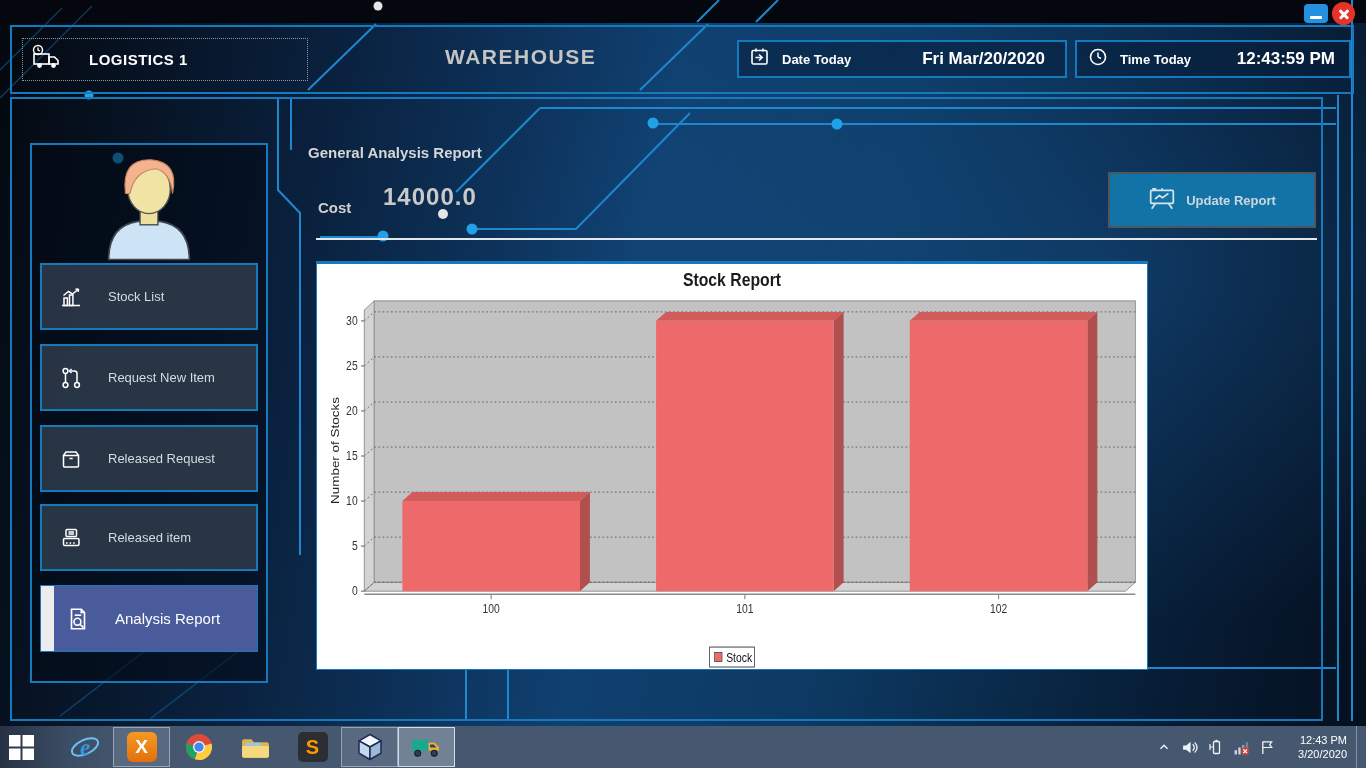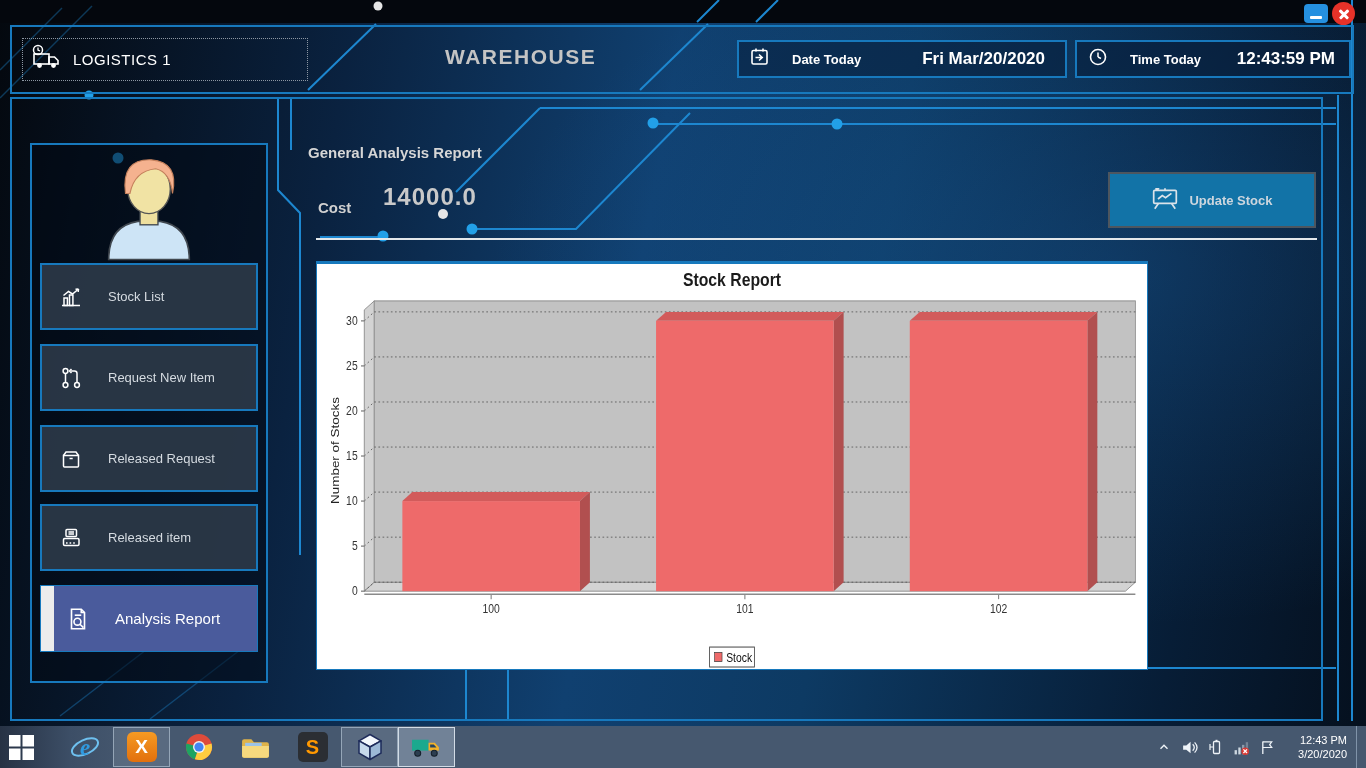--- a/index.html
+++ b/index.html
@@ -21,27 +21,27 @@
   .win-btn{position:absolute;z-index:4;cursor:pointer;}
   .win-min{left:1304px;top:4px;width:24px;height:19px;border-radius:4px;background:var(--minblue);}
   .win-min::after{content:"";position:absolute;left:6px;top:12px;width:12px;height:3px;background:#fff;border-radius:1px;}
   .win-close{left:1332px;top:2px;width:23px;height:23px;border-radius:50%;background:var(--close);}
   .win-close::before,.win-close::after{content:"";position:absolute;left:5.5px;top:10.5px;width:12px;height:2.6px;background:#fff;border-radius:1px;}
   .win-close::before{transform:rotate(45deg);} .win-close::after{transform:rotate(-45deg);}
 
   
   .header{left:10px;top:25px;width:1340px;height:65px;border:2px solid var(--pb);}
   .logo-box{position:absolute;left:10px;top:11px;width:276px;height:41px;border:1px dotted #8d97a3;
-    display:flex;align-items:center;padding-left:8px;gap:4px;color:#fff;font-weight:normal;font-size:15px;letter-spacing:.5px;}
+    display:flex;align-items:center;padding-left:8px;gap:20px;color:#fff;font-weight:bold;font-size:15px;letter-spacing:.5px;}
   .app-title{position:absolute;left:433px;top:18px;color:#c4c4c4;font-weight:bold;font-size:21px;letter-spacing:1.5px;}
   .info-box{position:absolute;top:13px;height:38px;border:2px solid var(--pb);background:rgba(8,30,58,.55);
     display:flex;align-items:center;box-sizing:border-box;color:#fff;}
   .date-box{left:725px;width:330px;padding:0 20px 0 10px;}
   .time-box{left:1063px;width:276px;padding:0 14px 0 10px;}
-  .info-label{font-weight:bold;font-size:13px;margin-left:21px;}
+  .info-label{font-weight:bold;font-size:13px;margin-left:11px;}
   .info-value{font-weight:bold;font-size:17px;margin-left:auto;}
 
   
   .main-box{left:10px;top:97px;width:1313px;height:624px;border:2px solid var(--pb);box-sizing:border-box;}
   .sidebar{left:30px;top:143px;width:238px;height:540px;border:2px solid var(--pb);
     background:rgba(2,9,20,.55);box-sizing:border-box;}
   .avatar{position:absolute;left:50%;top:7px;transform:translateX(-50%);width:114px;height:112px;}
   .side-btn{position:absolute;left:8px;width:218px;height:67px;background:rgba(43,56,72,.92);
     border:2px solid var(--pb);box-sizing:border-box;display:flex;align-items:center;
     padding-left:16px;gap:24px;color:#d5dbe1;font-size:13px;cursor:pointer;}
@@ -277,21 +277,21 @@
       <svg width="28" height="24" viewBox="0 0 26 22">
         <g stroke="#dbe3ea" stroke-width="1.6" fill="none">
           <rect x="2.5" y="3" width="21" height="12" rx="1"></rect>
           <path d="M13 1 V3"></path>
           <path d="M7 15 l-3.5 5 M19 15 l3.5 5"></path>
           <path d="M6.5 11 l4-3.2 3 2 5.5-4"></path>
         </g>
         <path d="M4 3 V0.8 h4.2 l-1.2 1.1 1.2 1.1z" fill="#dbe3ea"></path>
       </svg>
     </span>
-    <span>Update Stock</span>
+    <span>Update Report</span>
   </button>
 
   <div class="z separator"></div>
 
   <div class="z chart-panel">
     <svg id="chart-svg" viewBox="0 0 1000 406" preserveAspectRatio="none">
         <text x="500" y="22" text-anchor="middle" class="c-title">Stock Report</text>
         <polygon points="69,37 57,46 57,328 69,319" class="c-wall"></polygon>
         <polygon points="57,328 69,319 986,319 974,328" class="c-wall"></polygon>
         <rect x="69" y="37" width="917" height="282" class="c-back" fill="#c2c2c2"></rect>

